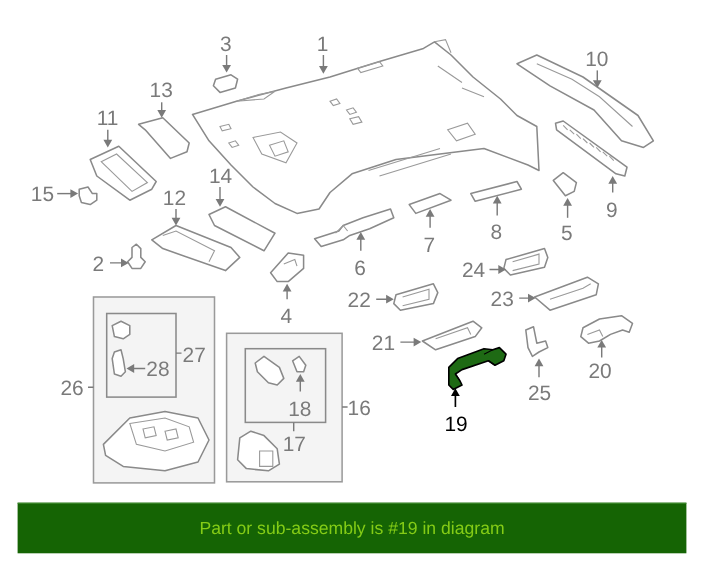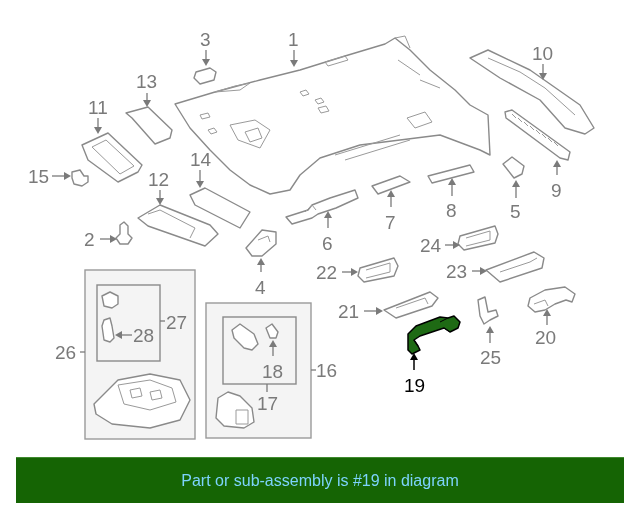--- a/index.html
+++ b/index.html
@@ -12,21 +12,21 @@
   .arrow { stroke: #7a7a7a; stroke-width: 1.3; fill: none; }
   .arrowhead { fill: #7a7a7a; }
   .arrow-hl { stroke: #000; stroke-width: 1.5; fill: none; }
   .arrowhead-hl { fill: #000; }
   .box { fill: #f4f4f4; stroke: #9a9a9a; stroke-width: 1.4; }
   .box-inner { fill: #f4f4f4; stroke: #8a8a8a; stroke-width: 1.4; }
   .hl { fill: #1e6a14; stroke: #000; stroke-width: 1.5; stroke-linejoin: round; }
   #banner {
     position: absolute; left: 16px; top: 457px; width: 608px; height: 45px;
     background: #156404; border-top: 1px solid #3f8a2e;
-    color: #7dd3fc; text-align: center; font-size: 16px; line-height: 18px;
+    color: #84cc16; text-align: center; font-size: 16px; line-height: 18px;
     display: flex; flex-direction: column; justify-content: center;
   }
 </style>
 </head>
 <body>
 
 <svg id="diagram" viewBox="0 0 640 455" xmlns="http://www.w3.org/2000/svg">
 
   <g>
     <path class="partfill" d="M175,104 L215,92 L260,80 L300,70 L345,56 L385,44 L395,38 L410,50 L430,70 L455,90 L470,105 L488,115 L490,155 L480,150 L440,135 L400,140 L360,145 L320,158 L300,175 L290,190 L270,194 L250,185 L230,170 L210,150 L190,128 Z"></path>

